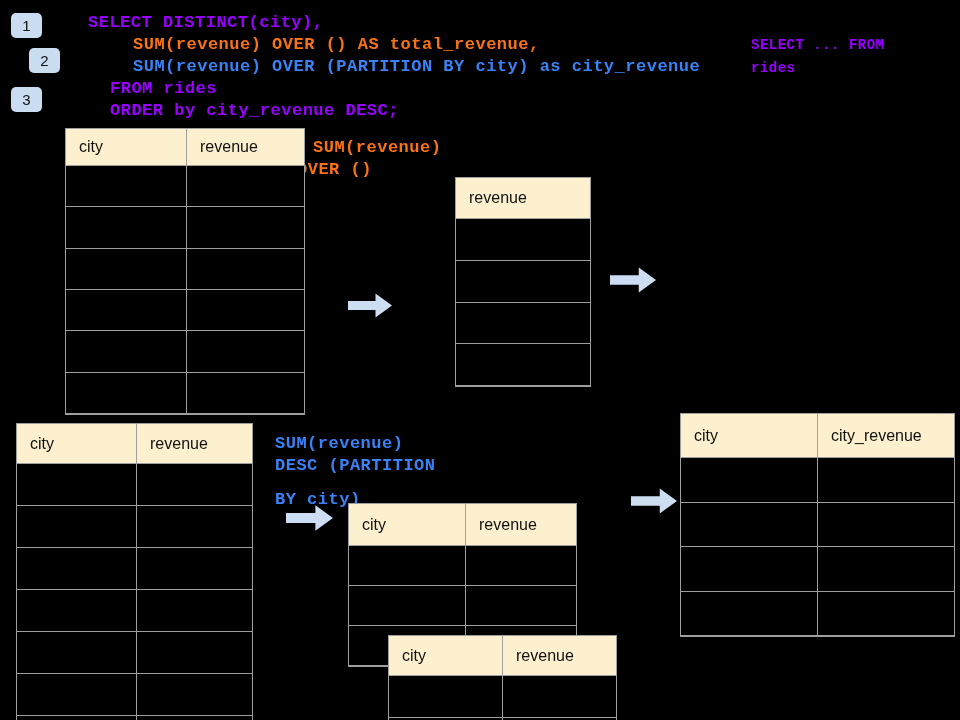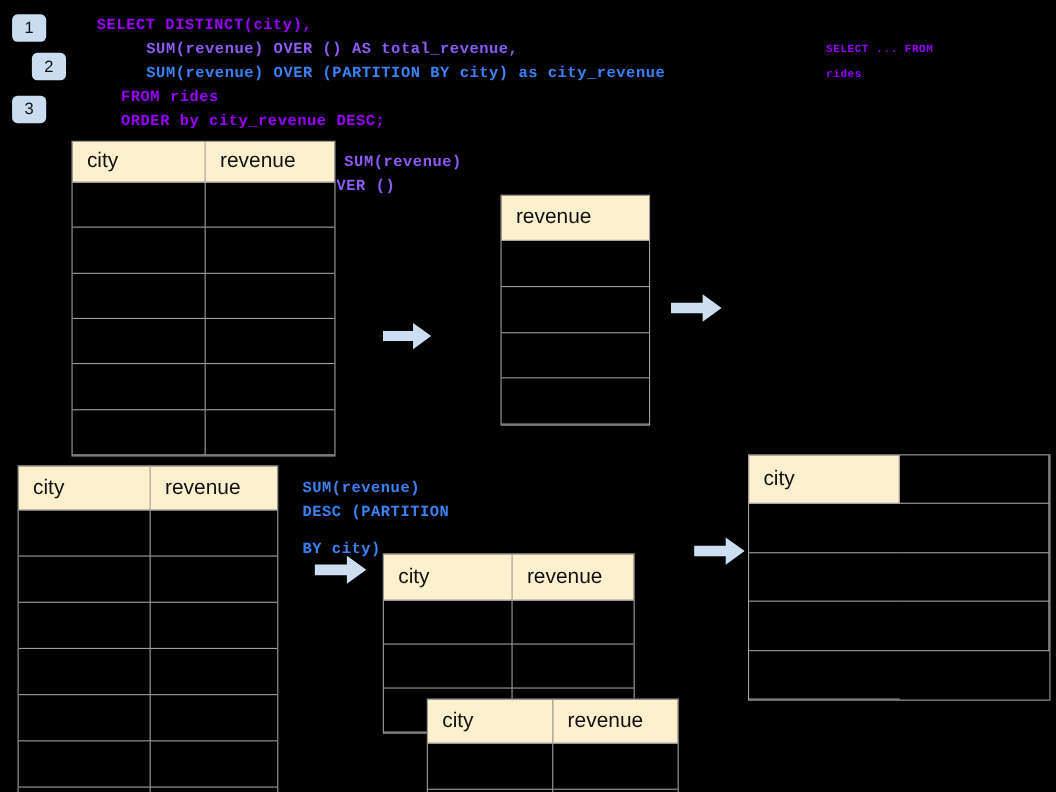--- a/index.html
+++ b/index.html
@@ -21,30 +21,30 @@
     font-size: 15px;
     display: flex; align-items: center; justify-content: center;
     font-family: "Liberation Sans", sans-serif;
   }
 
   
   .code {
     position: absolute;
     font-family: "Liberation Mono", "DejaVu Sans Mono", monospace;
     font-weight: bold;
-    font-size: 14px;
+    font-size: 17px;
     line-height: 22px;
     white-space: pre;
     letter-spacing: 0.5px;
   }
   .purple { color: #9900ff; }
-  .red    { color: #8b5cf6; }
+  .red    { color: #f97316; }
   .green  { color: #3b82f6; }
   .code-sm {
-    font-size: 10px;
+    font-size: 14px;
     line-height: 23px;
     letter-spacing: 0.5px;
   }
 
   
   .tbl {
     position: absolute;
     display: grid;
     background: #000;
     border: 1px solid #9e9e9e;
@@ -52,21 +52,21 @@
   }
   .tbl .cell {
     border-right: 1px solid #9e9e9e;
     border-bottom: 1px solid #9e9e9e;
     box-sizing: border-box;
   }
   .tbl .cell.last-col { border-right: none; }
   .tbl .hdr {
     background: #fcf0cf;
     color: #111;
-    font-size: 19px;
+    font-size: 16px;
     display: flex; align-items: center;
     padding-left: 13px;
   }
 
   
   .arrow { position: absolute; }
   .arrow svg { display: block; }
 </style>
 </head>
 <body>
@@ -180,20 +180,21 @@
 
 <div class="arrow" style="left:631px; top:488px;">
   <svg width="46" height="26" viewBox="0 0 48 26">
       <path fill="#cddef2" d="M0,8 H30 V0 L48,13 L30,26 V18 H0 Z"></path>
     </svg>
 </div>
 
 <div class="tbl" style="left:680px; top:413px; width:275px; height:224px;
             grid-template-columns:137px 1fr; grid-template-rows:44px repeat(4, 1fr);">
   <div class="cell hdr">city</div>
+  <div class="cell hdr last-col">city_revenue</div>
   <div class="cell"></div>
     <div class="cell last-col"></div>
   <div class="cell"></div>
     <div class="cell last-col"></div>
   <div class="cell"></div>
     <div class="cell last-col"></div>
   <div class="cell"></div>
     <div class="cell last-col"></div>
 </div>
 

